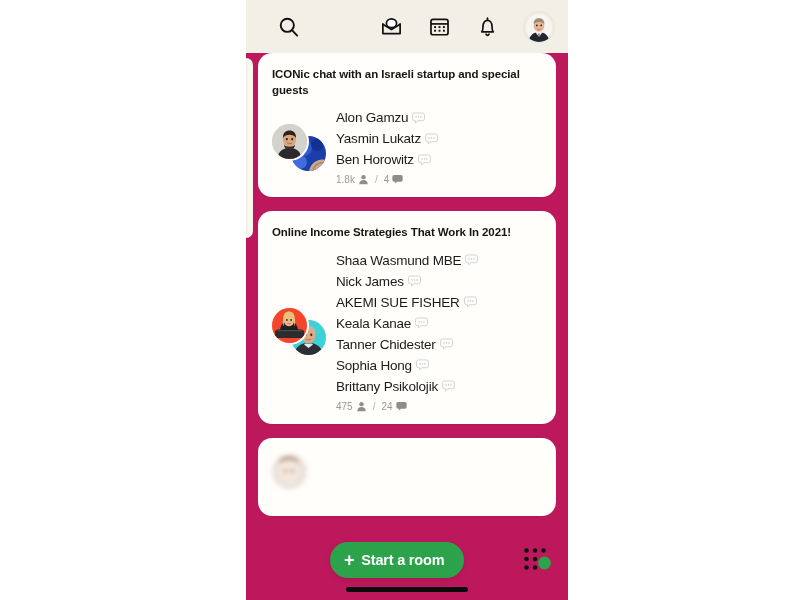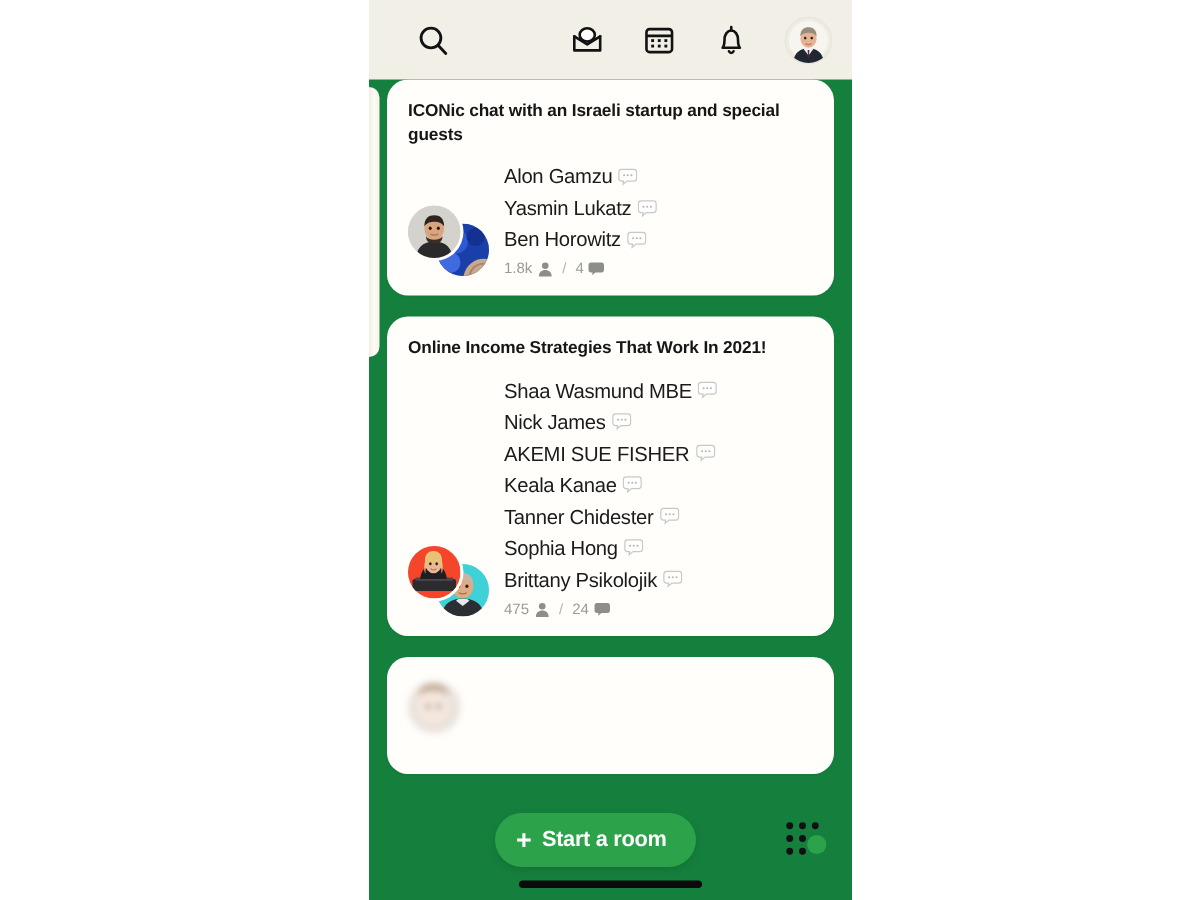--- a/index.html
+++ b/index.html
@@ -19,21 +19,21 @@
     background: #ffffff;
   }
 
   
   .phone {
     position: absolute;
     left: 246px;
     top: 0;
     width: 322px;
     height: 600px;
-    background: #15803d;
+    background: #be185d;
     overflow: hidden;
   }
 
   
   .edge-strip {
     position: absolute;
     left: 0;
     top: 58px;
     width: 7px;
     height: 180px;
@@ -112,21 +112,21 @@
     font-size: 11.5px;
     font-weight: bold;
     color: #161616;
     line-height: 1.35;
     letter-spacing: -0.1px;
     margin-bottom: 10px;
   }
 
   .card-body {
     display: flex;
-    align-items: flex-end;
+    align-items: center;
   }
 
   
   .av-cluster {
     position: relative;
     width: 56px;
     height: 48px;
     flex: none;
     margin-right: 8px;
     margin-top: 2px;

